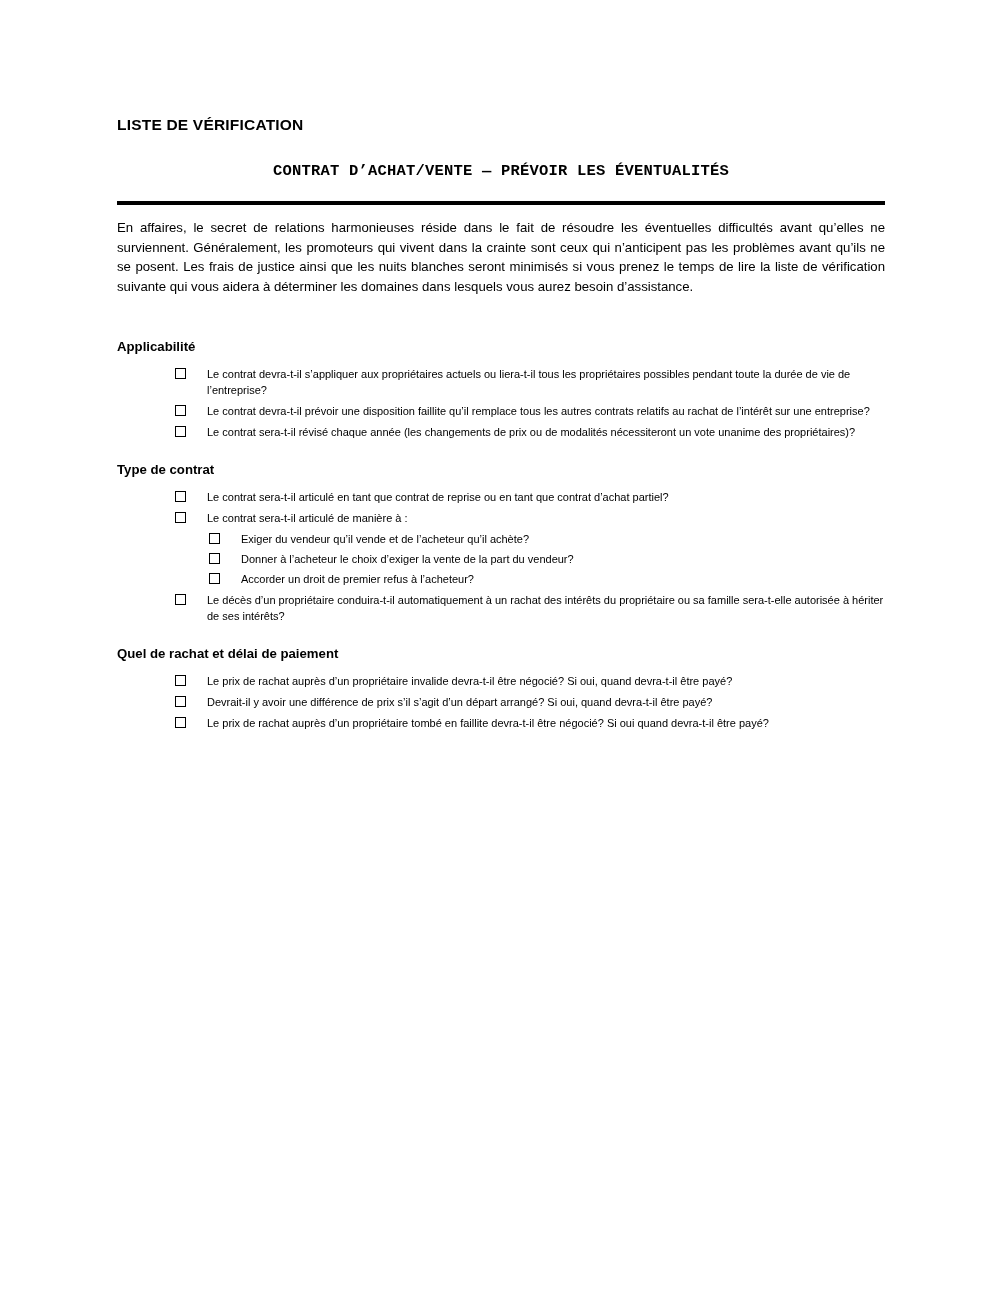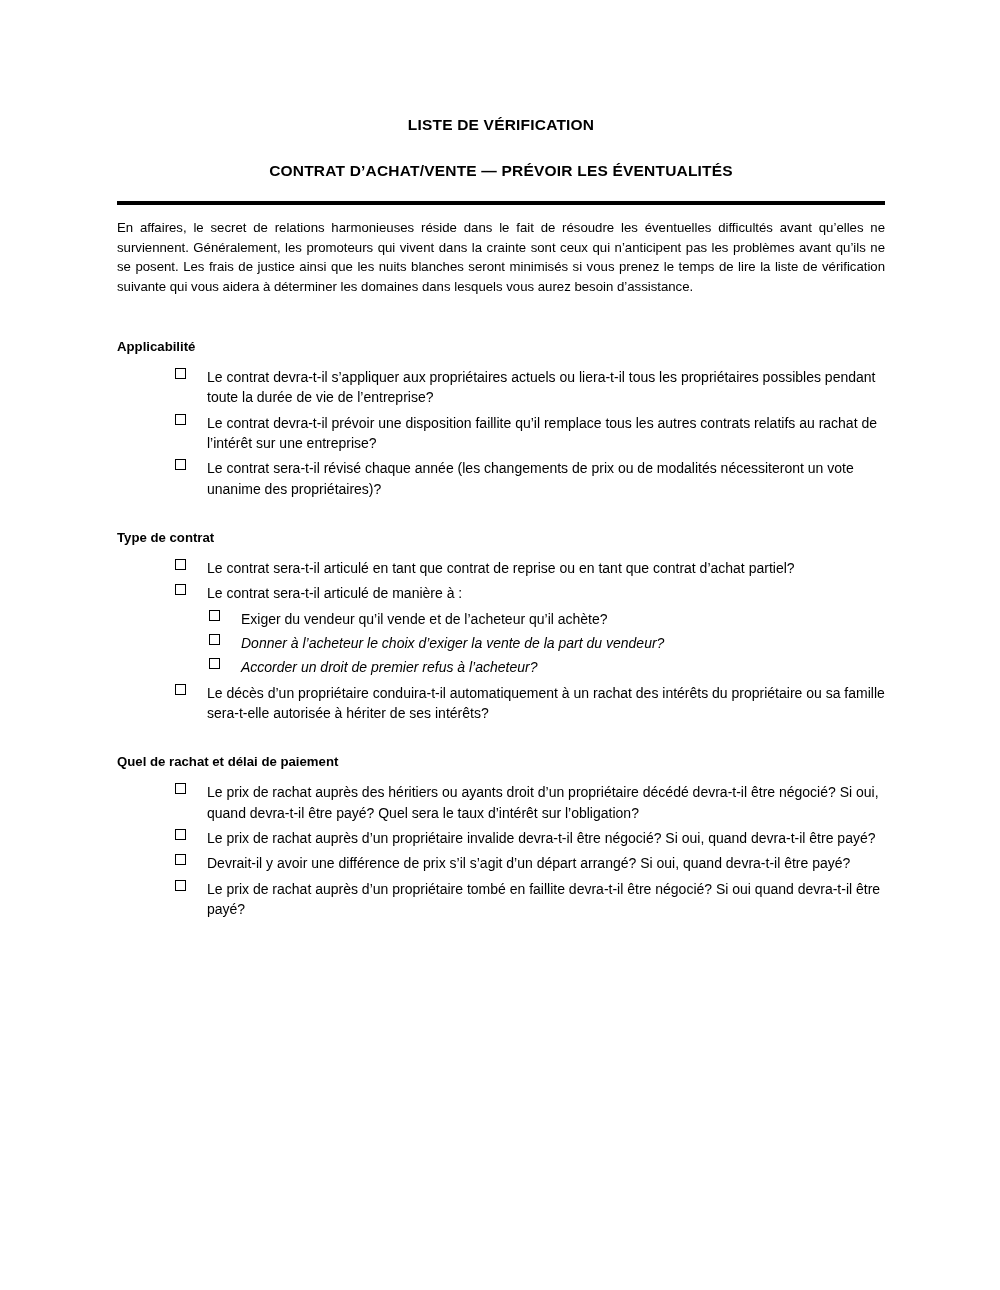--- a/index.html
+++ b/index.html
@@ -24,72 +24,72 @@
   }
   .content {
     position: absolute;
     left: 117px;
     top: 0;
     width: 768px;
   }
 
   
   .doc-title {
-    text-align: center;
     font-size: 15.5px;
     font-weight: bold;
     letter-spacing: 0.2px;
     margin: 0;
     padding-top: 116px;
     line-height: 1.2;
   }
   .doc-subtitle {
     text-align: center;
     font-size: 15.5px;
     font-weight: bold;
     letter-spacing: 0.2px;
     margin: 0;
     padding-top: 27px;
     line-height: 1.2;
+    font-family: Liberation Mono, monospace;
   }
   .rule {
     margin-top: 21px;
     height: 4px;
     background: #000000;
     width: 100%;
   }
 
   
   .intro {
     font-size: 13.2px;
     line-height: 1.47;
     text-align: justify;
     text-justify: inter-word;
   }
 
   
   .section {
-    margin-top: 30px;
+    margin-top: 20px;
   }
   .section-heading {
     font-size: 13.2px;
     font-weight: bold;
     margin: 0 0 12px 0;
     line-height: 1.3;
   }
   .items {
     margin: 0;
     padding: 0;
     list-style: none;
   }
   .item {
     position: relative;
     padding-left: 32px;
     margin-left: 58px;
-    font-size: 14px;
+    font-size: 11px;
     line-height: 1.45;
     margin-bottom: 4px;
   }
   .item.sub {
     margin-left: 92px;
   }
   .checkbox {
     position: absolute;
     left: 0;
     top: 1px;
@@ -116,21 +116,21 @@
     background: #000;
     z-index: -1;
   }
   .item-text {
     display: block;
   }
 
   
   .section.first { margin-top: 42px; }
   .items .item + .item { margin-top: 5px; }
-  .items .item.sub + .item.sub { margin-top: 3px; font-style: italic; }
+  .items .item.sub + .item.sub { margin-top: 3px; }
 </style>
 </head>
 <body>
 
 <div class="page">
   <div class="content">
 
     <h1 class="doc-title">LISTE DE VÉRIFICATION</h1>
 
     <h2 class="doc-subtitle">CONTRAT D’ACHAT/VENTE  — PRÉVOIR LES ÉVENTUALITÉS</h2>
@@ -214,27 +214,20 @@
           </ul>
         </div>
         <div class="section">
           <div class="section-heading">Quel de rachat et délai de paiement</div>
           <ul class="items">
             <li class="item">
               <span class="checkbox">
                 <span class="shadow"></span>
                 <span class="box"></span>
               </span>
-              <span class="item-text">Le prix de rachat auprès des héritiers ou ayants droit d’un propriétaire décédé devra-t-il être négocié? Si oui, quand devra-t-il être payé? Quel sera le taux d’intérêt sur l’obligation?</span>
-            </li>
-            <li class="item">
-              <span class="checkbox">
-                <span class="shadow"></span>
-                <span class="box"></span>
-              </span>
               <span class="item-text"> Le prix de rachat auprès d’un propriétaire invalide devra-t-il être négocié? Si oui, quand devra-t-il être payé?</span>
             </li>
             <li class="item">
               <span class="checkbox">
                 <span class="shadow"></span>
                 <span class="box"></span>
               </span>
               <span class="item-text">Devrait-il y avoir une différence de prix s’il s’agit d’un départ arrangé? Si oui, quand devra-t-il être payé?</span>
             </li>
             <li class="item">

